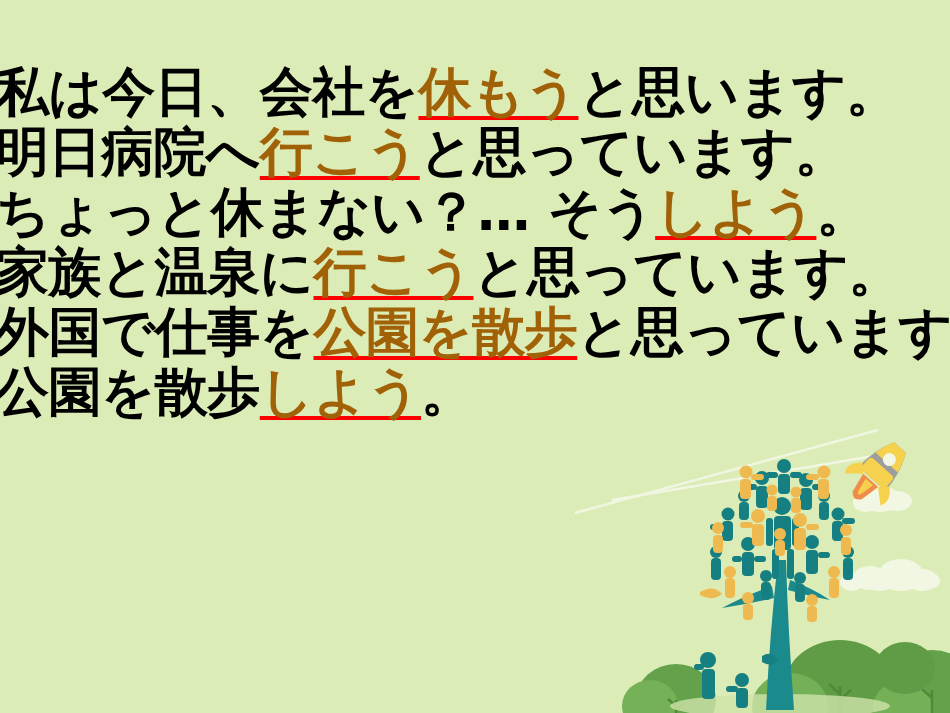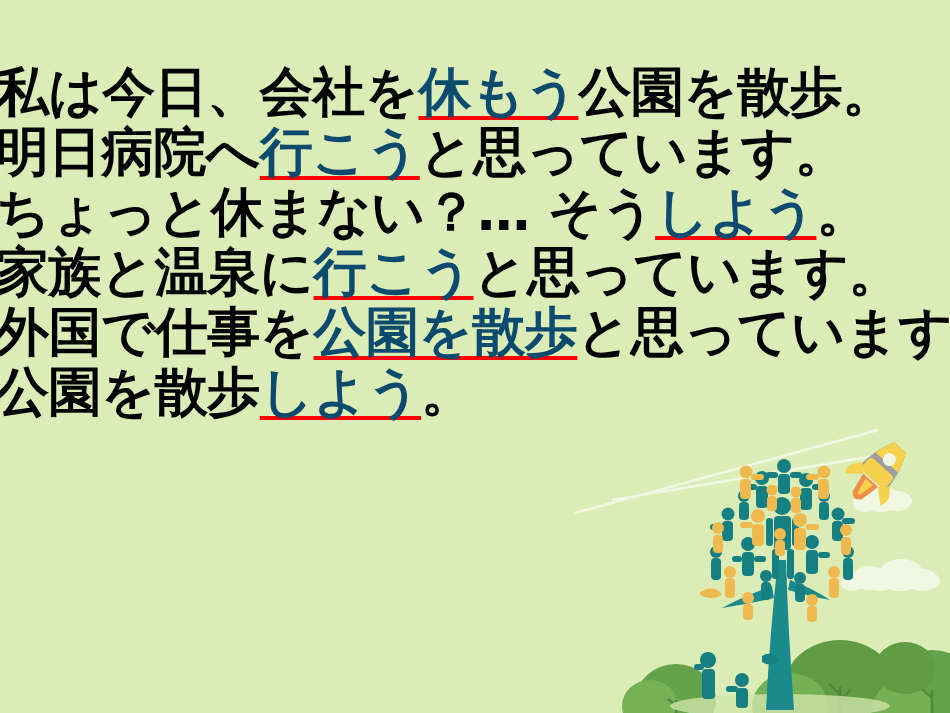--- a/index.html
+++ b/index.html
@@ -33,21 +33,21 @@
   .line {
     white-space: nowrap;
     font-size: 53px;
     line-height: 60px;
     font-weight: 700;
     color: #000000;
     letter-spacing: -0.5px;
     font-family: "DejaVu Sans", "Liberation Sans", sans-serif;
   }
   .hl {
-    color: #0c4a6e;
+    color: #a16207;
     text-decoration: underline;
     text-decoration-color: #ff0000;
     text-decoration-thickness: 4px;
     text-underline-offset: 6px;
   }
 </style>
 </head>
 <body>
 
 <div id="slide">
@@ -205,21 +205,21 @@
           <rect x="767" y="496" width="10" height="15" rx="4"></rect>
         <circle cx="796" cy="492" r="5.5"></circle>
           <rect x="791" y="498" width="10" height="15" rx="4"></rect>
         <path d="M 700,592 q 14,-8 22,2 q -10,8 -22,1 Z"></path>
       </g>
     </g>
   </svg>
 
   <div class="text-block">
 
-    <div class="line"><span>私は今日、会社を</span><span class="hl">休もう</span><span>公園を散歩。</span></div>
+    <div class="line"><span>私は今日、会社を</span><span class="hl">休もう</span><span>と思います。</span></div>
 
     <div class="line"><span>明日病院へ</span><span class="hl">行こう</span><span>と思っています。</span></div>
 
     <div class="line"><span>ちょっと休まない？… そう</span><span class="hl">しよう</span><span>。</span></div>
 
     <div class="line"><span>家族と温泉に</span><span class="hl">行こう</span><span>と思っています。</span></div>
 
     <div class="line"><span>外国で仕事を</span><span class="hl">公園を散歩</span><span>と思っています。</span></div>
 
     <div class="line"><span>公園を散歩</span><span class="hl">しよう</span><span>。</span></div>

